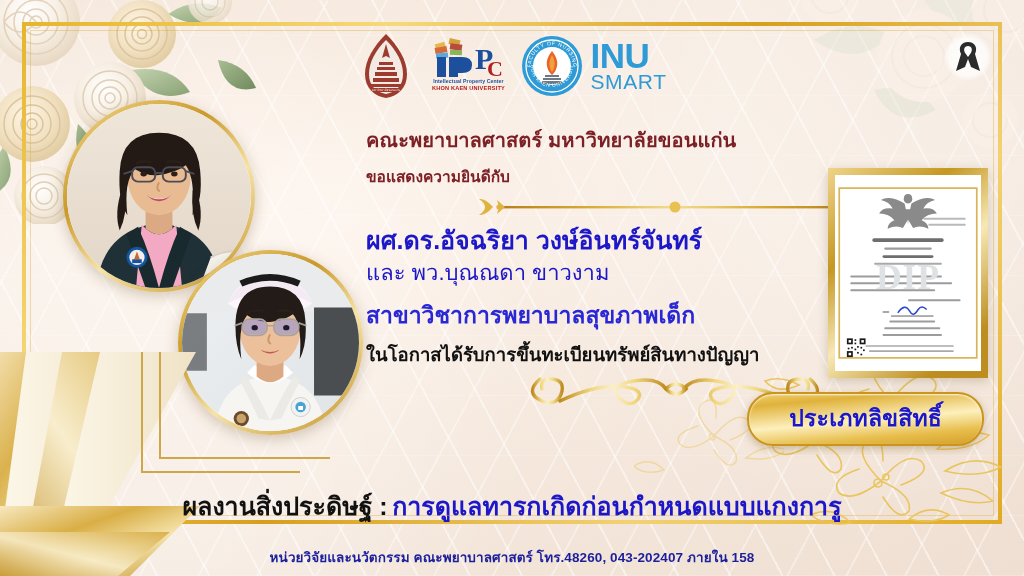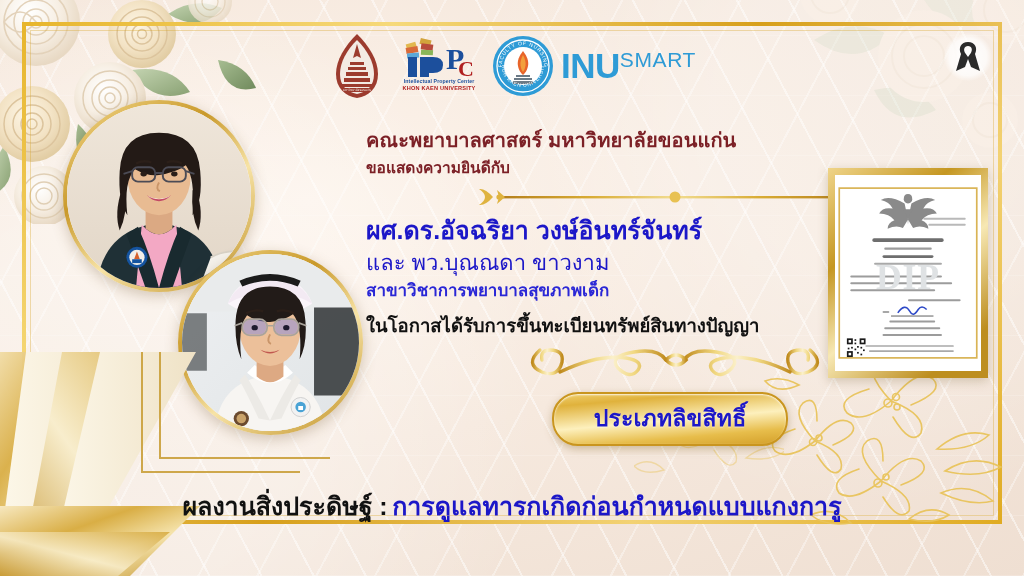--- a/index.html
+++ b/index.html
@@ -76,21 +76,21 @@
     display:flex; align-items:center; justify-content:center; gap:14px;
     height:72px;
   }
   .logo-kku{ width:58px; height:68px; }
   .logo-ipc{ width:78px; height:62px; display:flex; flex-direction:column; align-items:center; }
   .ipc-mark{ width:78px; height:44px; }
   .ipc-cap1{ font-size:5.2px; font-weight:bold; color:#1c4f9c; letter-spacing:.1px; line-height:1.15; white-space:nowrap; }
   .ipc-cap2{ font-size:5.6px; font-weight:bold; color:#b02020; letter-spacing:.2px; line-height:1.15; white-space:nowrap;}
   .logo-inu{ display:flex; align-items:center; gap:7px; }
   .inu-seal{ width:62px; height:62px; }
-  .inu-text{ display:flex; flex-direction:row; line-height:.92; }
+  .inu-text{ display:flex; flex-direction:column; line-height:.92; }
   .inu-text .t1{ font-size:35px; font-weight:bold; color:#2e9bd6; letter-spacing:-0.5px; }
   .inu-text .t2{ font-size:21px; font-weight:normal; color:#2e9bd6; letter-spacing:.6px; }
 
   
   .photo{
     position:absolute; border-radius:50%;
     overflow:hidden;
     box-shadow:0 4px 14px rgba(120,90,50,.30);
   }
   .photo.ring{
@@ -106,46 +106,47 @@
   
   .content{
     position:absolute; left:366px; right:40px; top:128px;
   }
   .line-faculty{
     color:#7c2026; font-weight:bold; font-size:20px; line-height:1.28;
     letter-spacing:.1px; white-space:nowrap;
   }
   .line-congrat{
     color:#7c2026; font-weight:bold; font-size:15.5px; line-height:1.3;
-    margin-top:4px;
+    margin-top:14px;
+    font-family:Liberation Mono, monospace;
   }
   .divider{ margin:9px auto 8px; width:400px; height:20px; display:block; }
 
   .name-1{
     color:#1c17c8; font-weight:bold; font-size:25px; line-height:1.22;
     white-space:nowrap;
   }
   .name-2{
     color:#1c17c8; font-weight:normal; font-size:22px; line-height:1.3;
     margin-top:4px; white-space:nowrap;
   }
   .dept{
-    color:#2a27d6; font-weight:bold; font-size:17px; line-height:1.3;
-    margin-top:2px; white-space:nowrap;
+    color:#2a27d6; font-weight:bold; font-size:23px; line-height:1.3;
+    margin-top:13px; white-space:nowrap;
   }
   .occasion{
     color:#111; font-weight:bold; font-size:18.5px; line-height:1.3;
     margin-top:12px; white-space:nowrap;
   }
 
   
   .flourish{ display:block; margin:4px auto -4px; width:330px; height:42px; }
 
   
-  .badge-wrap{ position:absolute; left:356px; right:40px; top:392px; text-align:center; }
+  .badge-wrap{ position:absolute; left:356px; right:40px; top:392px; text-align:right; }
   .badge{
     display:inline-block; position:relative;
     padding:6px 40px 8px;
     border-radius:26px;
     background:linear-gradient(175deg,#f0cf6d 0%,#e0b23c 18%,#fdf0bd 52%,#e7bd4b 78%,#d4a02a 100%);
     border:2.5px solid #c9951f;
     box-shadow:0 3px 8px rgba(130,95,25,.35), inset 0 1px 2px rgba(255,255,255,.85);
   }
   .badge span{
     color:#1c17c8; font-weight:bold; font-size:23px; letter-spacing:.2px;
@@ -699,14 +700,17 @@
           <rect x="1" y="11" width="2" height="2"></rect>
       </g>
     </svg>
   </div>
 
   <div class="invention">
     <span class="lbl">ผลงานสิ่งประดิษฐ์ :</span>
     <span class="val">การดูแลทารกเกิดก่อนกำหนดแบบแกงการู</span>
   </div>
 
+  <div class="footer">
+    <span>หน่วยวิจัยและนวัตกรรม คณะพยาบาลศาสตร์ โทร.48260, 043-202407 ภายใน 158</span>
+  </div>
 
 </div>
 
 </body></html>

